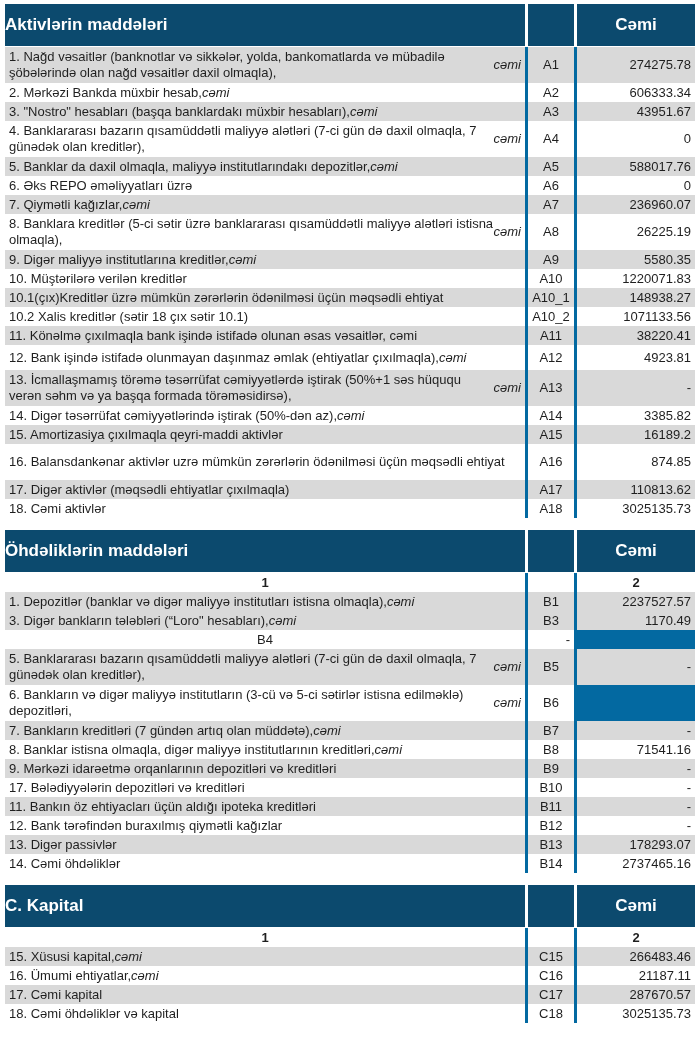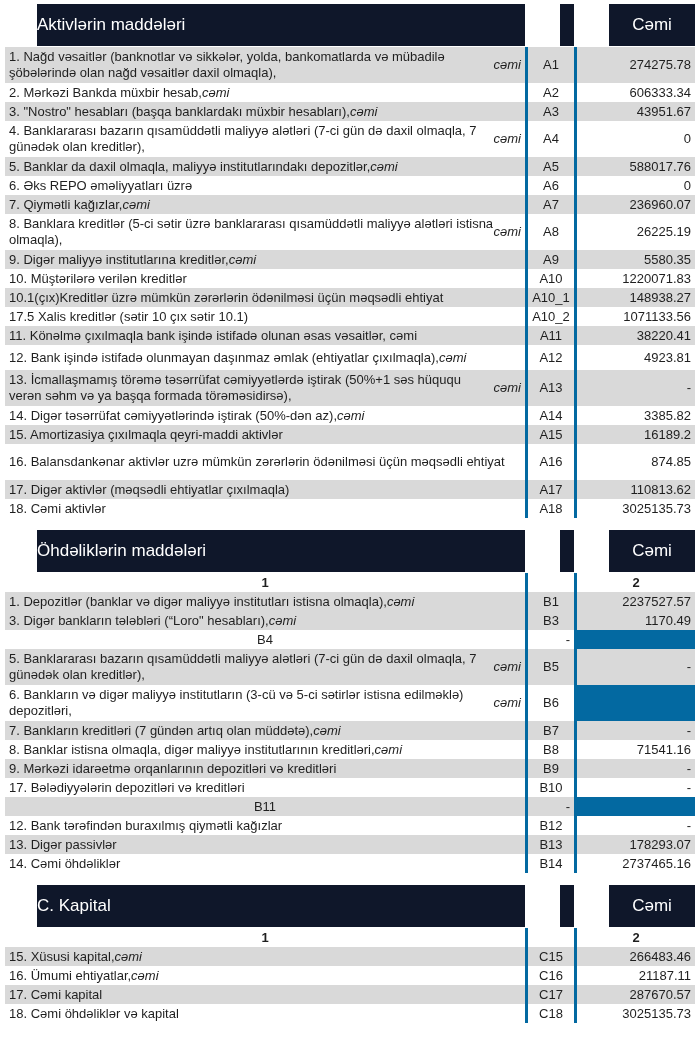--- a/index.html
+++ b/index.html
@@ -4,22 +4,22 @@
 <style>
   html,body{margin:0;padding:0;}
   body{
     width:700px;height:1057px;overflow:hidden;background:#ffffff;
     font-family:"Liberation Sans", sans-serif;color:#1f1f1f;
   }
   #app{box-sizing:border-box;padding:4px 5px 0 5px;}
   .section{margin-bottom:12px;}
   .grid-row{display:grid;grid-template-columns:1fr 46px 118px;column-gap:3px;}
   .header .cell{
-    background:#0f172a;color:#ffffff;font-weight:normal;font-size:17px;
-    min-height:42px;display:flex;align-items:center;justify-content:center;margin-left:32px;
+    background:#0c4a6e;color:#ffffff;font-weight:bold;font-size:17px;
+    min-height:42px;display:flex;align-items:center;justify-content:center;
   }
   .rows{display:flex;flex-direction:column;gap:0;background:#0369a1;margin-top:1px;}
   .cell{box-sizing:border-box;}
   .row .cell{
     background:#ffffff;font-size:13px;line-height:16px;
     display:flex;align-items:center;min-height:19px;padding:1px 4px;
   }
   .row.shade .cell{background:#D9D9D9;}
   .row.two .cell{min-height:36px;}
   .row.pad .cell{min-height:25px;}
@@ -91,21 +91,21 @@
           <div class="cell label">10. Müştərilərə verilən kreditlər</div>
           <div class="cell code">A10</div>
           <div class="cell value">1220071.83</div>
         </div>
         <div class="grid-row row shade">
           <div class="cell label">10.1 <span class="bd">(çıx)</span> Kreditlər üzrə mümkün zərərlərin ödənilməsi üçün məqsədli ehtiyat</div>
           <div class="cell code">A10_1</div>
           <div class="cell value">148938.27</div>
         </div>
         <div class="grid-row row">
-          <div class="cell label">17.5 Xalis kreditlər (sətir 10 çıx sətir 10.1)</div>
+          <div class="cell label">10.2 Xalis kreditlər (sətir 18 çıx sətir 10.1)</div>
           <div class="cell code">A10_2</div>
           <div class="cell value">1071133.56</div>
         </div>
         <div class="grid-row row shade">
           <div class="cell label">11. Könəlmə çıxılmaqla bank işində istifadə olunan əsas vəsaitlər, cəmi</div>
           <div class="cell code">A11</div>
           <div class="cell value">38220.41</div>
         </div>
         <div class="grid-row row pad">
           <div class="cell label">12. Bank işində istifadə olunmayan daşınmaz əmlak (ehtiyatlar çıxılmaqla), <span class="it">cəmi</span></div>
@@ -193,20 +193,21 @@
           <div class="cell label">9. Mərkəzi idarəetmə orqanlarının depozitləri və kreditləri</div>
           <div class="cell code">B9</div>
           <div class="cell value">-</div>
         </div>
         <div class="grid-row row">
           <div class="cell label">17. Bələdiyyələrin depozitləri və kreditləri</div>
           <div class="cell code">B10</div>
           <div class="cell value">-</div>
         </div>
         <div class="grid-row row shade">
+          <div class="cell label">11. Bankın öz ehtiyacları üçün aldığı ipoteka kreditləri</div>
           <div class="cell code">B11</div>
           <div class="cell value">-</div>
         </div>
         <div class="grid-row row">
           <div class="cell label">12. Bank tərəfindən buraxılmış qiymətli kağızlar</div>
           <div class="cell code">B12</div>
           <div class="cell value">-</div>
         </div>
         <div class="grid-row row shade">
           <div class="cell label">13. Digər passivlər</div>

